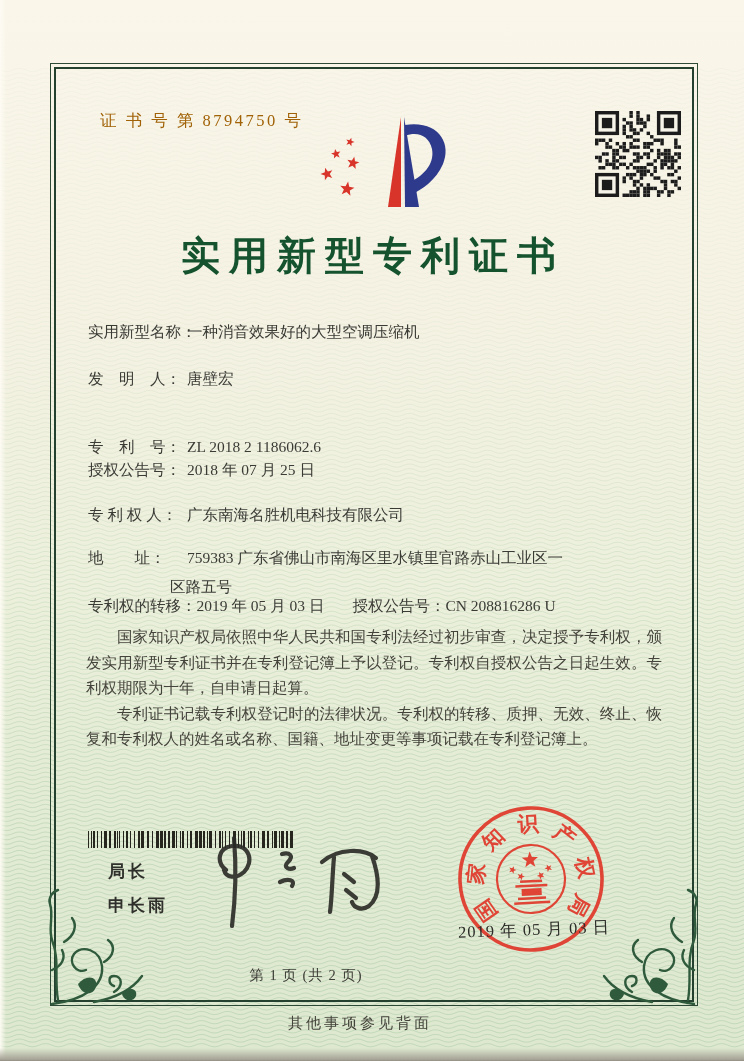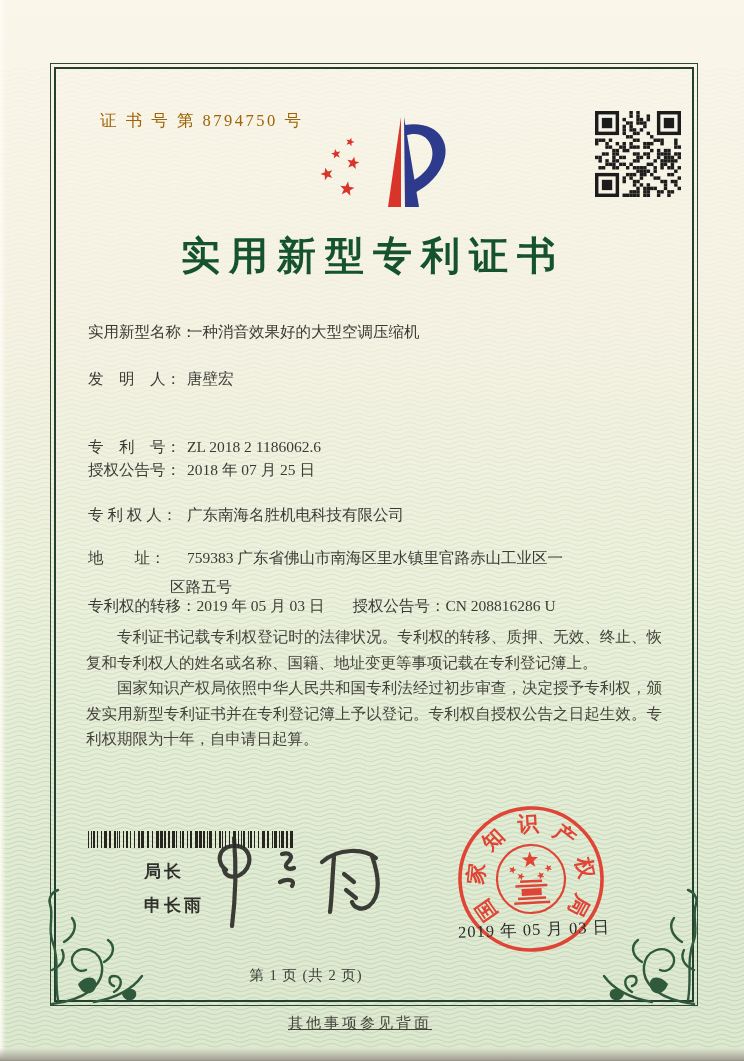--- a/index.html
+++ b/index.html
@@ -24,29 +24,29 @@
   .flabel{display:inline-block;width:99px;white-space:pre;}
   .fvalue{white-space:pre;}
   .addr2{position:absolute;left:82px;margin-top:6px;}
   .grant-right{margin-left:28px;}
   .body-text{position:absolute;left:86px;top:624px;width:576px;z-index:2;color:#45443c;
     font-size:15.5px;line-height:25.5px;text-align:justify;}
   .body-text p{margin:0;text-indent:2em;}
   .barcode{position:absolute;left:88px;top:831px;z-index:2;}
   .director{position:absolute;left:108px;top:860px;z-index:2;color:#2f2f2b;
     font-family:"Liberation Sans","DejaVu Sans",sans-serif;font-weight:bold;font-size:17px;letter-spacing:3px;}
-  .director div{margin-bottom:11px;margin-left:36px;}
+  .director div{margin-bottom:11px;}
   .signature{position:absolute;left:198px;top:832px;z-index:2;}
   .seal{position:absolute;left:448px;top:796px;z-index:3;transform:rotate(-3deg);opacity:.93;}
   .seal-date{position:absolute;left:458px;top:919px;z-index:3;font-size:16.5px;color:#2b2b28;
     letter-spacing:1px;transform:rotate(-2deg);white-space:pre;}
   .page-num{position:absolute;left:50px;top:966px;width:512px;text-align:center;z-index:2;
     font-size:14.5px;color:#3c3c36;letter-spacing:1px;}
   .back-note{position:absolute;left:50px;top:1014px;width:620px;text-align:center;z-index:2;
-    font-size:15px;color:#44433b;letter-spacing:3px;text-decoration:underline;}
+    font-size:15px;color:#44433b;letter-spacing:3px;}
   .orn{position:absolute;z-index:2;}
   .orn-left{left:44px;top:882px;}
   .orn-right{left:597px;top:882px;transform:scaleX(-1);}
 </style>
 </head>
 <body>
 
 <div class="page">
 
   <svg id="waves" width="744" height="1061">
@@ -508,22 +508,22 @@
     </div>
     <div class="frow addr2" style="top:571px">
       <span class="fvalue">区路五号</span>
     </div>
     <div class="frow" style="top:596px">
       <span>专利权的转移：</span><span class="fvalue">2019 年 05 月 03 日</span><span class="grant-right">授权公告号：</span><span class="fvalue">CN 208816286 U</span>
     </div>
   </div>
 
   <div class="body-text">
+    <p>国家知识产权局依照中华人民共和国专利法经过初步审查，决定授予专利权，颁发实用新型专利证书并在专利登记簿上予以登记。专利权自授权公告之日起生效。专利权期限为十年，自申请日起算。</p>
     <p>专利证书记载专利权登记时的法律状况。专利权的转移、质押、无效、终止、恢复和专利权人的姓名或名称、国籍、地址变更等事项记载在专利登记簿上。</p>
-    <p>国家知识产权局依照中华人民共和国专利法经过初步审查，决定授予专利权，颁发实用新型专利证书并在专利登记簿上予以登记。专利权自授权公告之日起生效。专利权期限为十年，自申请日起算。</p>
   </div>
 
   <svg class="barcode" id="barcode-svg" width="206" height="17">
       <rect x="0" y="0" width="1" height="17" fill="#26261f"></rect>
       <rect x="3" y="0" width="1" height="17" fill="#26261f"></rect>
       <rect x="5" y="0" width="2" height="17" fill="#26261f"></rect>
       <rect x="9" y="0" width="1" height="17" fill="#26261f"></rect>
       <rect x="13" y="0" width="1" height="17" fill="#26261f"></rect>
       <rect x="16" y="0" width="3" height="17" fill="#26261f"></rect>
       <rect x="21" y="0" width="2" height="17" fill="#26261f"></rect>

